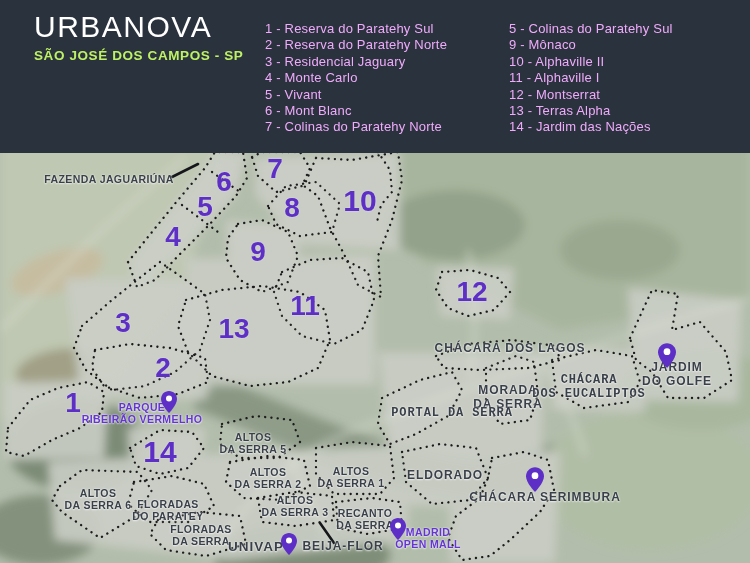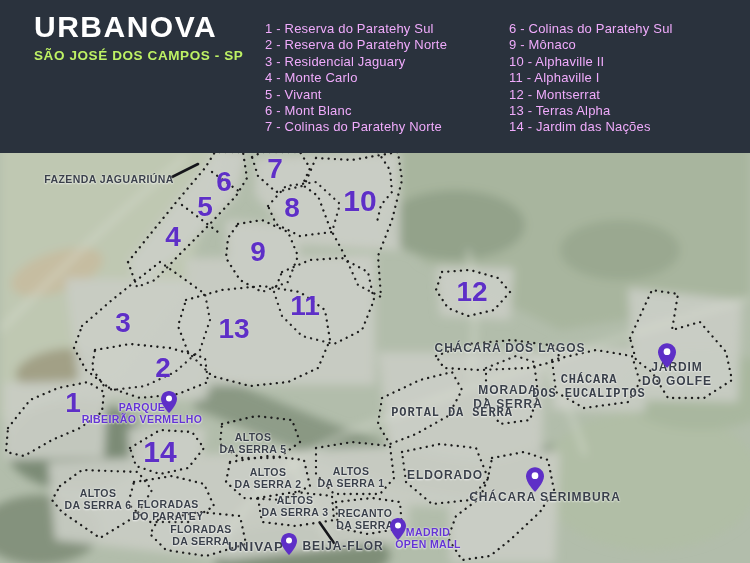--- a/index.html
+++ b/index.html
@@ -7,21 +7,21 @@
     position:relative; width:750px; height:563px; overflow:hidden;
     font-family:"Liberation Sans", sans-serif;
     background:#b2bdab;
   }
   
   .hdr {
     position:absolute; left:0; top:0; width:750px; height:153px;
     background:#2a323d; z-index:10;
   }
   .brand { position:absolute; left:34px; top:11px; }
-  .brand h1 { margin:0; color:#ffffff; font-size:30px; font-weight:700; letter-spacing:1.5px; line-height:1.05; }
+  .brand h1 { margin:0; color:#ffffff; font-size:30px; font-weight:400; letter-spacing:1.5px; line-height:1.05; }
   .brand .sub { margin-top:5px; color:#bef264; font-size:13.5px; font-weight:700; letter-spacing:.6px; }
   .legend { position:absolute; top:21px; margin:0; padding:0; list-style:none;
     color:#f0abfc; font-size:13px; line-height:16.4px; font-weight:500; letter-spacing:.2px; }
   .legend.c1 { left:265px; }
   .legend.c2 { left:509px; }
   
   .map { position:absolute; inset:0; z-index:1; }
   .map svg.bg   { position:absolute; left:0; top:0; z-index:1; }
   .num {
     position:absolute; transform:translate(-50%,-50%);
@@ -213,21 +213,21 @@
     <ul class="legend c1">
       <li>1 - Reserva do Paratehy Sul</li>
       <li>2 - Reserva do Paratehy Norte</li>
       <li>3 - Residencial Jaguary</li>
       <li>4 - Monte Carlo</li>
       <li>5 - Vivant</li>
       <li>6 - Mont Blanc</li>
       <li>7 - Colinas do Paratehy Norte</li>
     </ul>
     <ul class="legend c2">
-      <li>6 - Colinas do Paratehy Sul</li>
+      <li>5 - Colinas do Paratehy Sul</li>
       <li>9 - Mônaco</li>
       <li>10 - Alphaville II</li>
       <li>11 - Alphaville I</li>
       <li>12 - Montserrat</li>
       <li>13 - Terras Alpha</li>
       <li>14 - Jardim das Nações</li>
     </ul>
   </header>
 
 </div>

